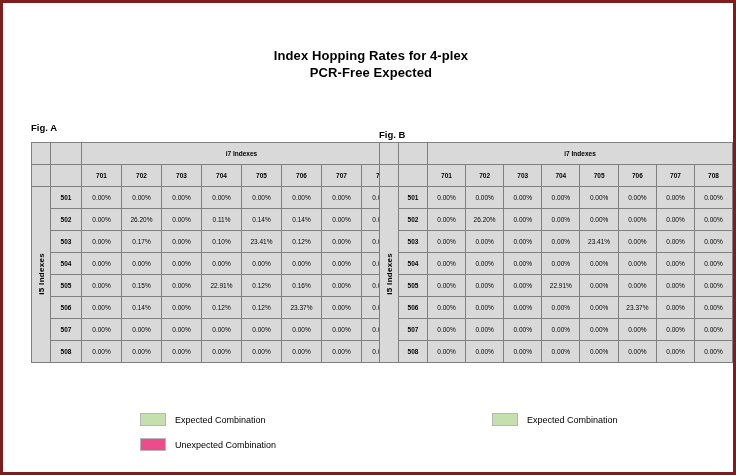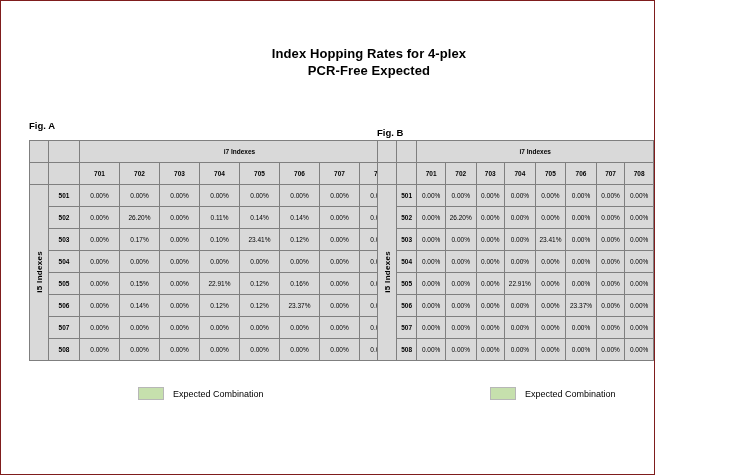--- a/index.html
+++ b/index.html
@@ -11,23 +11,23 @@
     width: 736px;
     height: 475px;
     font-family: "Liberation Sans", sans-serif;
     color: #000000;
     position: relative;
     overflow: hidden;
   }
   .page {
     position: absolute;
     left: 0; top: 0;
-    width: 655px;
+    width: 736px;
     height: 475px;
-    border: 1px solid #7f1d1d;
+    border: 3px solid #7f1d1d;
     box-sizing: border-box;
   }
   .title {
     position: absolute;
     left: 0;
     top: 44px;
     width: 736px;
     text-align: center;
     font-size: 13px;
     font-weight: bold;
@@ -114,20 +114,21 @@
   td.cell-zero {
     background: #d9d9d9;
   }
 
   
   .legend {
     position: absolute;
     display: flex;
     align-items: center;
     font-size: 9px;
+    margin-top: 24px;
   }
   .legend .swatch {
     width: 26px;
     height: 13px;
     margin-right: 9px;
     border: 1px solid #b7b7b7;
     box-sizing: border-box;
   }
   .sw-expected { background: #c6e0ad; }
   .sw-unexpected { background: #ec4c8c; }
@@ -371,18 +372,22 @@
             <td class="cell-zero">0.00%</td>
           </tr>
         </tbody>
       </table>
   </div>
 
   <div class="legend" id="legend-a-expected">
     <span class="swatch sw-expected"></span>
     <span>Expected Combination</span>
   </div>
+  <div class="legend" id="legend-a-unexpected">
+    <span class="swatch sw-unexpected"></span>
+    <span>Unexpected Combination</span>
+  </div>
   <div class="legend" id="legend-b-expected">
     <span class="swatch sw-expected"></span>
     <span>Expected Combination</span>
   </div>
 
 </div>
 
 </body></html>

